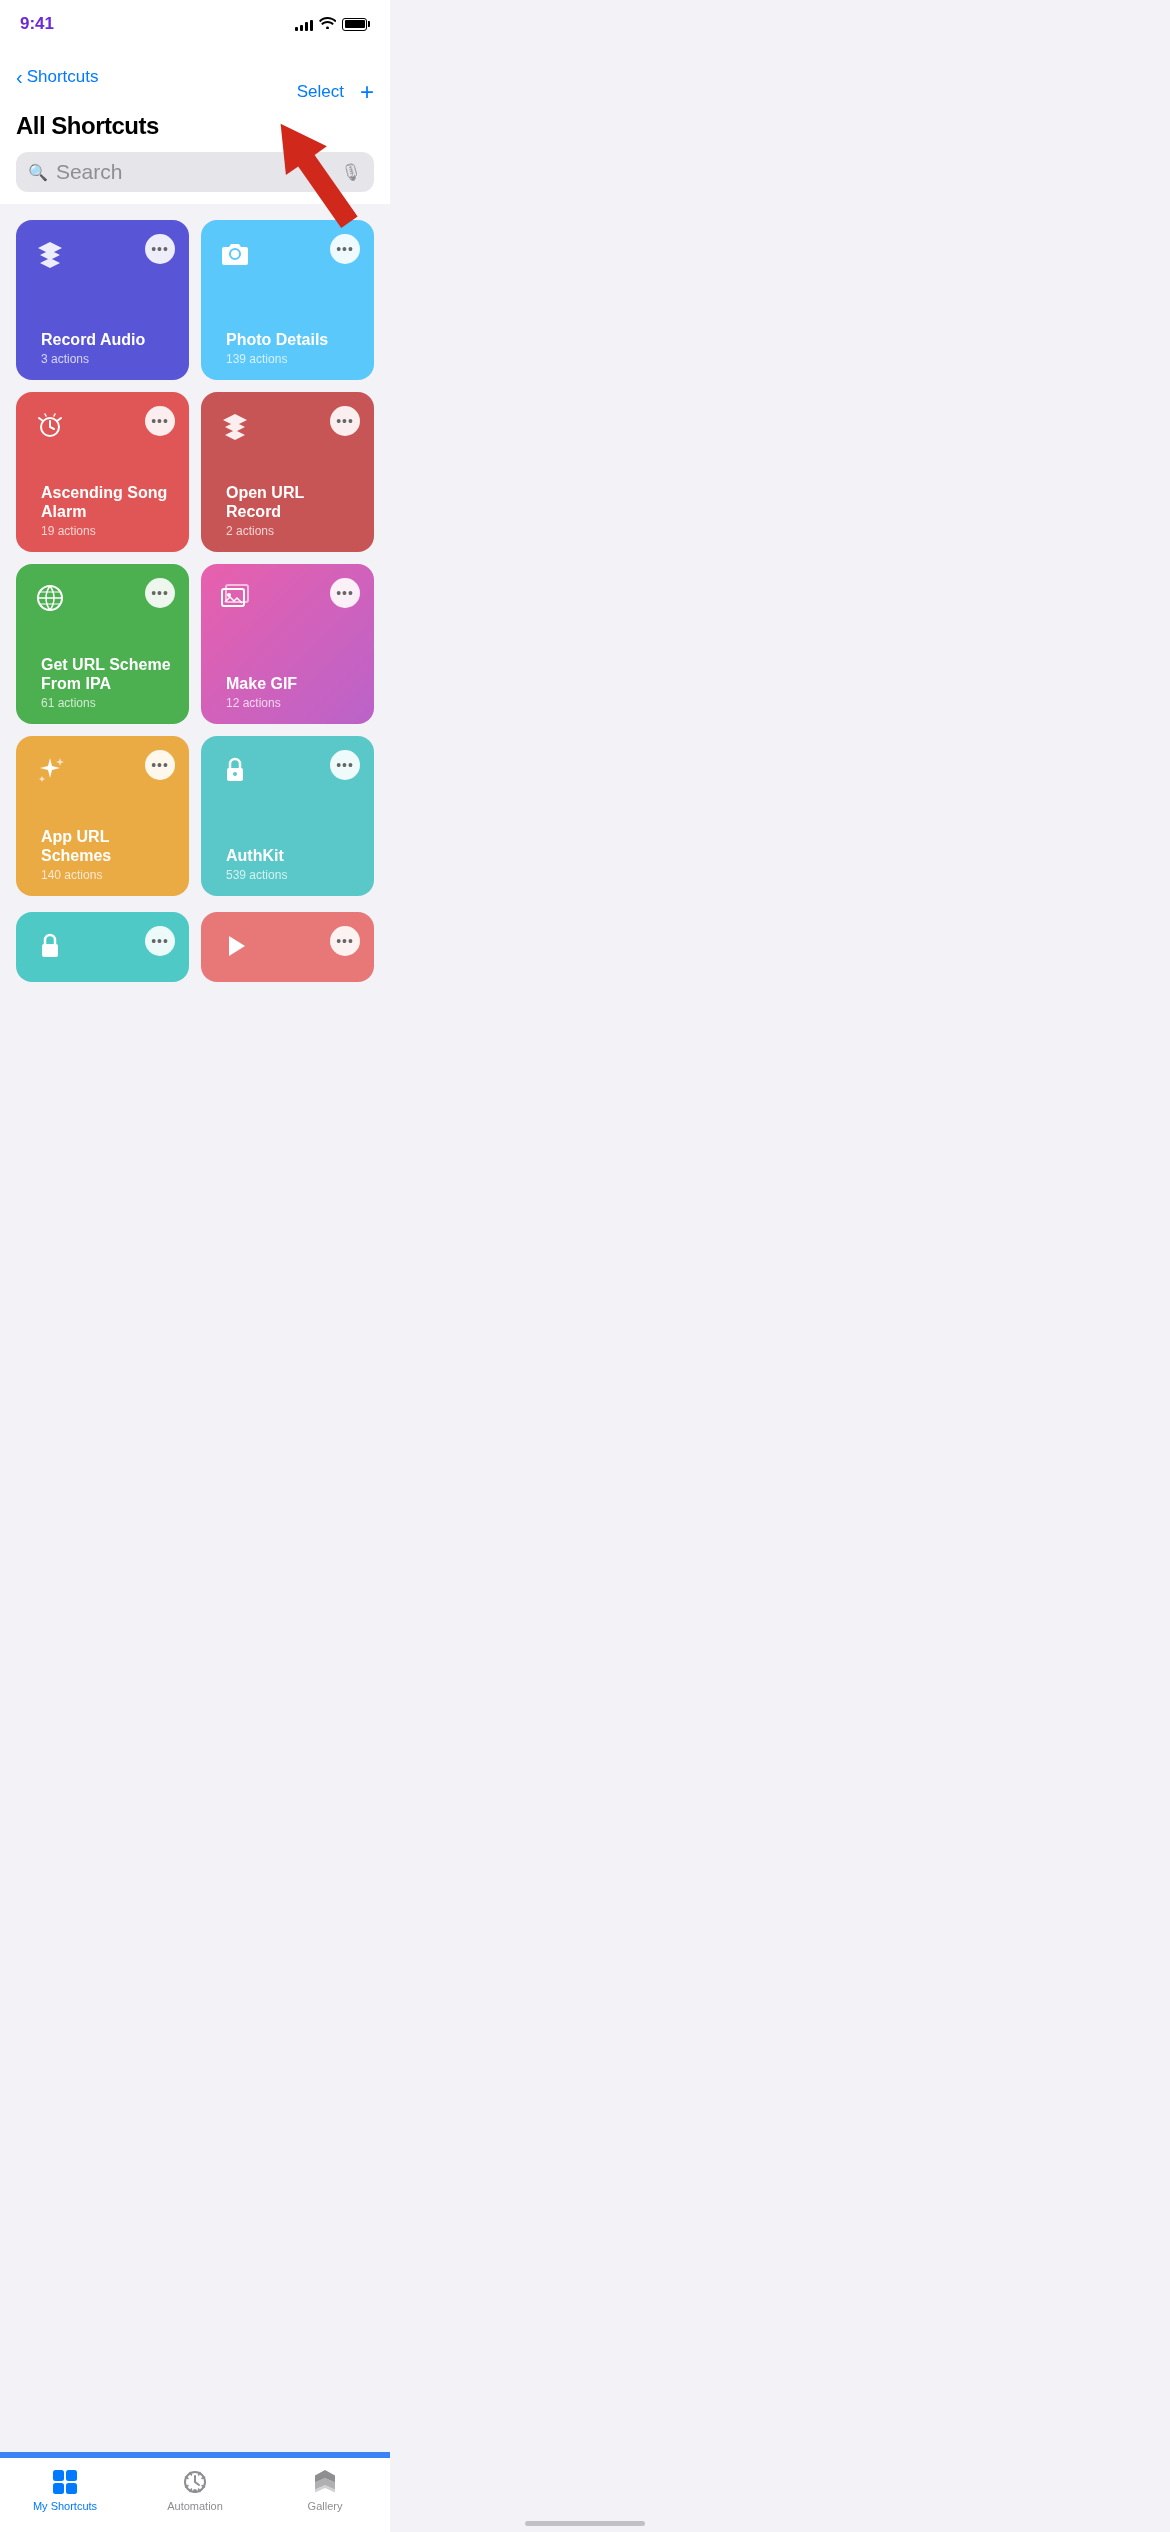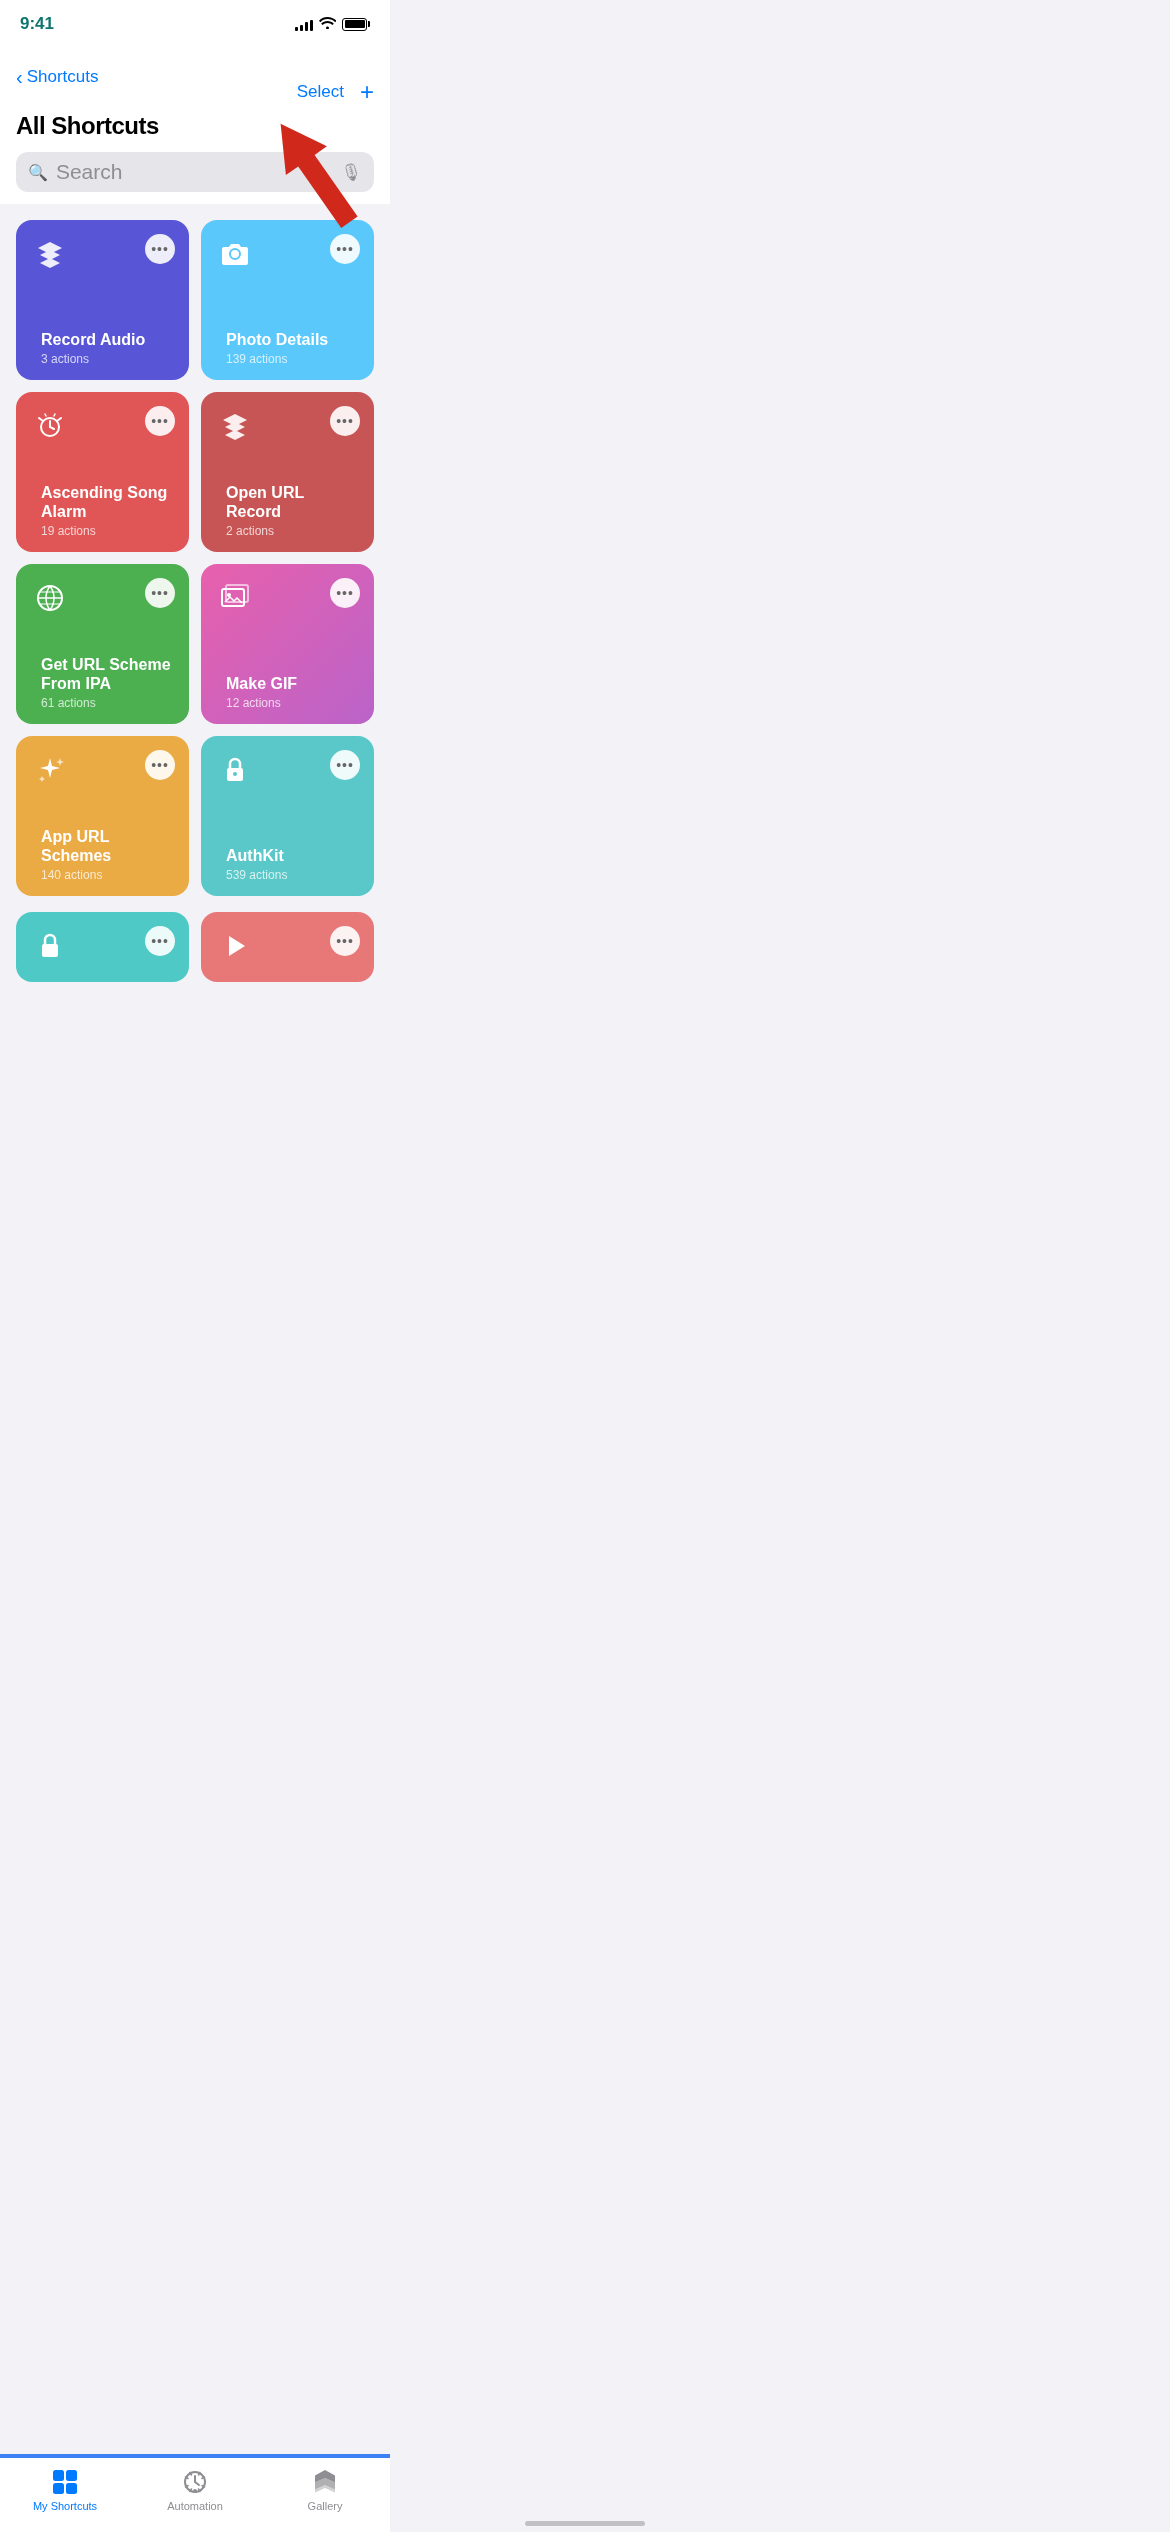--- a/index.html
+++ b/index.html
@@ -17,21 +17,21 @@
     .status-bar {
       display: flex;
       justify-content: space-between;
       align-items: center;
       padding: 14px 20px 8px 20px;
       background: #ffffff;
     }
     .status-time {
       font-size: 17px;
       font-weight: 600;
-      color: #0f766e;
+      color: #6d28d9;
     }
     .status-icons {
       display: flex;
       align-items: center;
       gap: 6px;
     }
     .signal-bars {
       display: flex;
       align-items: flex-end;
       gap: 2px;
@@ -249,21 +249,21 @@
       z-index: 100;
     }
 
     
     .tab-bar {
       position: fixed;
       bottom: 0;
       left: 0;
       width: 390px;
       background: rgba(255,255,255,0.95);
-      border-top: 4px solid #3b82f6;
+      border-top: 6px solid #3b82f6;
       display: flex;
       justify-content: flex-end;
       align-items: center;
       padding: 10px 0 20px 0;
     }
 
     .tab-item {
       display: flex;
       flex-direction: column;
       align-items: center;

